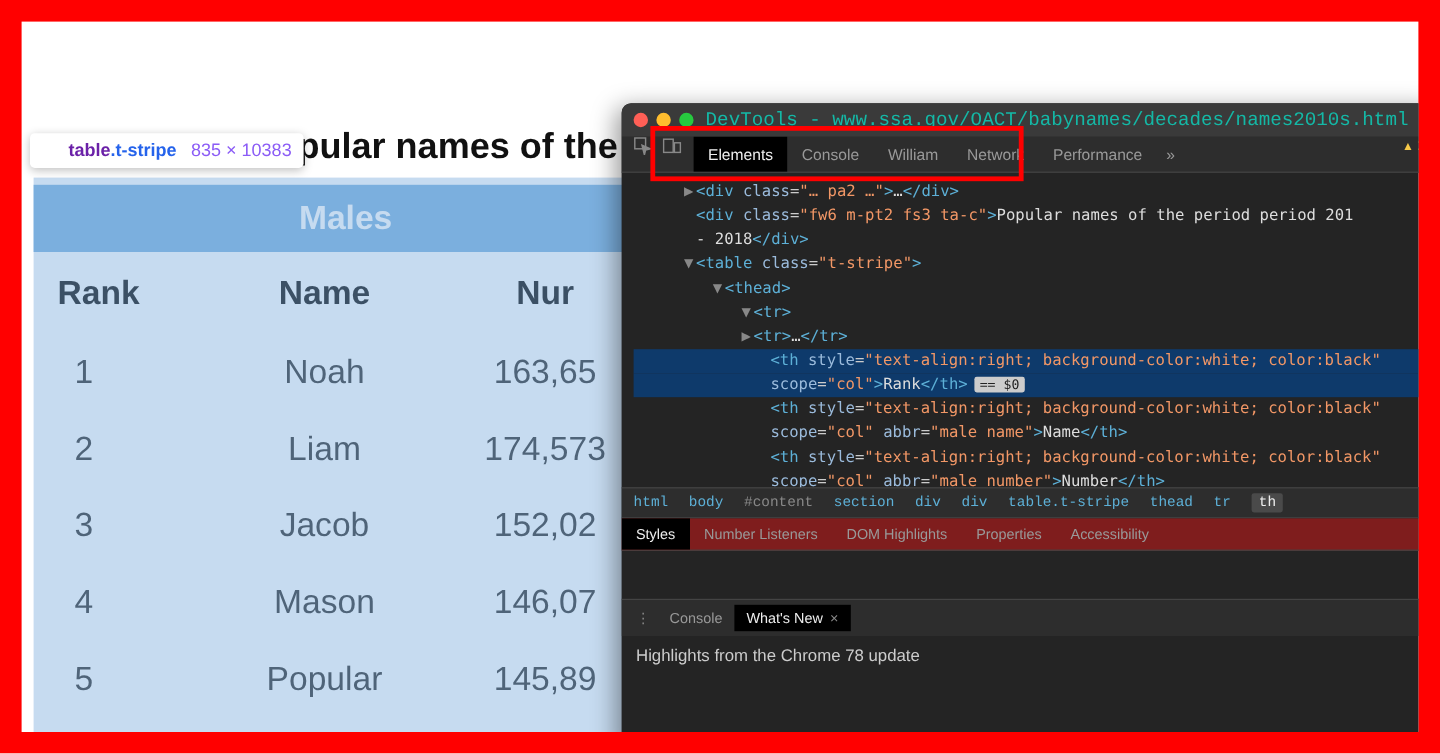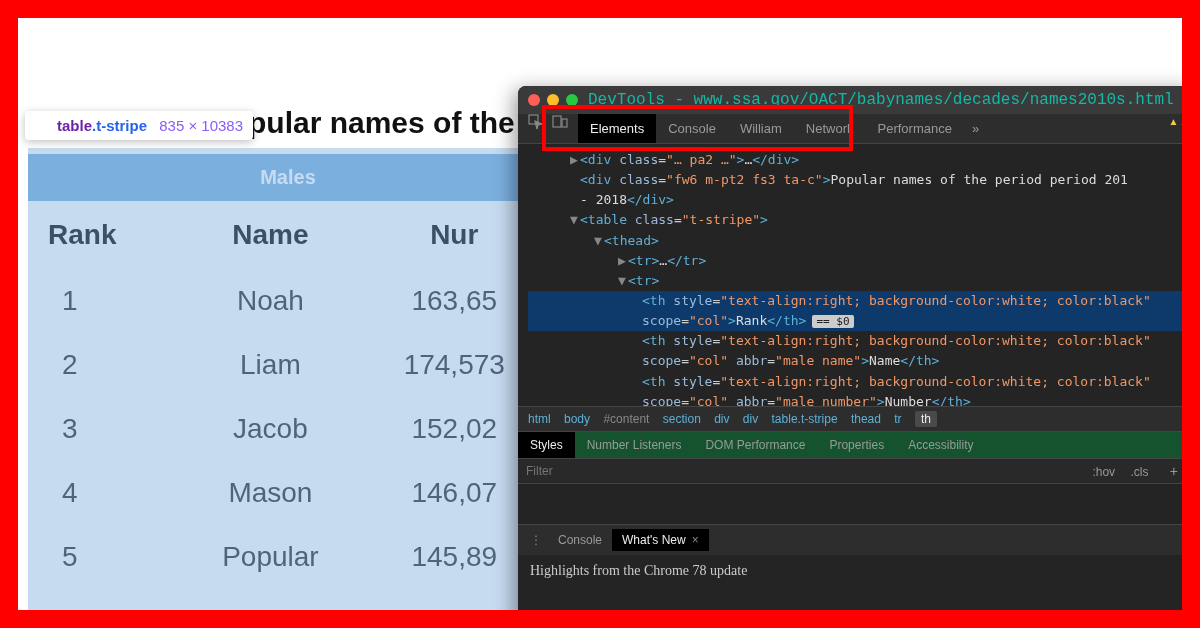--- a/index.html
+++ b/index.html
@@ -23,21 +23,21 @@
   .tt-dim { color: #8b5cf6; margin-left: 8px; }
 
   
   .page { position: absolute; top: 70px; left: 0; right: 0; padding: 0 10px; }
   .page-title { font-size: 30px; font-weight: 800; color: #111; padding: 18px 0 14px 220px; white-space: nowrap; }
   .highlight-overlay {
     position: absolute; top: 130px; left: 10px; width: 520px; bottom: 0;
     background: rgba(120,170,220,.42); z-index: 5; pointer-events: none;
   }
   table.names { width: 520px; border-collapse: collapse; font-size: 26px; color: #333; position: relative; z-index: 2; }
-  table.names thead .males th { background: #7fb3e0; color: #fff; font-weight: 700; text-align: center; padding: 12px; font-size: 20px; }
+  table.names thead .males th { background: #7fb3e0; color: #fff; font-weight: 700; text-align: center; padding: 12px; font-size: 28px; }
   table.names thead .cols th { font-weight: 800; color: #111; padding: 18px 10px; text-align: center; font-size: 28px; }
   table.names thead .cols th:first-child { text-align: left; padding-left: 20px; }
   table.names tbody td { padding: 16px 10px; text-align: center; font-size: 28px; color: #333; }
   table.names tbody td:first-child { text-align: left; padding-left: 34px; }
   table.names tbody tr:nth-child(even) { background: rgba(255,255,255,.35); }
 
   
   .devtools {
     position: absolute; top: 68px; left: 500px; width: 680px; height: 540px;
     background: #242424; color: #ccc; font-family: Menlo, Consolas, monospace;
@@ -66,42 +66,42 @@
   .ar { color: #888; display: inline-block; width: 10px; }
   .tg { color: #5db0d7; } .at { color: #9bbbdc; } .av { color: #f29766; } .tx { color: #ddd; }
   .selrow { background: #0e3a6b; }
   .eq { background: #ccc; color: #222; padding: 0 4px; border-radius: 2px; margin-left: 6px; font-size: 11px; }
 
   .redbox {
     position: absolute; top: 87px; left: 524px; width: 311px; height: 46px;
     border: 4px solid #ff0000; z-index: 60;
   }
 
-  .crumbs { background: #2d2d2d; border-top: 1px solid #444; border-bottom: 1px solid #444; padding: 5px 10px; font-size: 12px; color: #888; font-family: Liberation Sans, sans-serif; white-space: nowrap; }
+  .crumbs { background: #2d2d2d; border-top: 1px solid #444; border-bottom: 1px solid #444; padding: 5px 10px; font-size: 12px; color: #888; font-family: Liberation Mono, monospace; white-space: nowrap; }
   .crumbs span { margin-right: 10px; cursor: pointer; }
   .crumbs .lnk { color: #5db0d7; }
   .crumbs .cur { background: #4a4a4a; color: #eee; padding: 1px 6px; border-radius: 2px; }
 
-  .subtabs { display: flex; background: #14532d; font-family: -apple-system, sans-serif; font-size: 12px; border-bottom: 1px solid #444; }
+  .subtabs { display: flex; background: #7f1d1d; font-family: -apple-system, sans-serif; font-size: 12px; border-bottom: 1px solid #444; }
   .subtab { padding: 6px 12px; color: #999; cursor: pointer; }
   .subtab.active { background: #000; color: #eee; }
 
   .filterbar { display: flex; align-items: center; background: #292929; padding: 4px 8px; font-size: 12px; color: #777; border-bottom: 1px solid #444; font-family: -apple-system, sans-serif; }
   .filterbar input { background: transparent; border: none; color: #aaa; font-size: 12px; width: 180px; outline: none; }
   .filterbar .tog { margin-left: auto; color: #999; }
   .filterbar .tog span { margin: 0 6px; cursor: pointer; }
   .filterbar .plus { padding: 0 6px; font-size: 14px; }
 
   .drawer-tabs { display: flex; align-items: center; background: #2d2d2d; font-family: -apple-system, sans-serif; font-size: 12px; padding: 4px 6px; border-top: 1px solid #444; margin-top: 40px; }
   .dtab { padding: 4px 10px; color: #999; cursor: pointer; }
   .dtab.active { background: #000; color: #eee; }
   .dtab .x { margin-left: 6px; color: #888; }
   .dots { color: #888; padding: 0 6px; }
 
-  .drawer-body { padding: 8px 12px; color: #ccc; font-family: Liberation Serif, serif; font-size: 14px; }
+  .drawer-body { padding: 8px 12px; color: #ccc; font-family: Liberation Sans, sans-serif; font-size: 14px; }
 </style>
 </head>
 <body>
 
 <div class="frame">
   <div class="inner">
 
     <div class="tooltip">
       <span class="tt-tag">table</span><span class="tt-cls">.t-stripe</span>
       <span class="tt-dim">835 × 10383</span>
@@ -184,22 +184,22 @@
         </div>
         <div class="warn">2</div>
       </div>
 
       <div class="dom">
         <div class="line i2"><span class="ar">▶</span><span class="tg">&lt;div</span> <span class="at">class</span>=<span class="av">"… pa2 …"</span><span class="tg">&gt;</span><span class="tx">…</span><span class="tg">&lt;/div&gt;</span></div>
         <div class="line i2"><span class="ar"></span><span class="tg">&lt;div</span> <span class="at">class</span>=<span class="av">"fw6 m-pt2 fs3 ta-c"</span><span class="tg">&gt;</span><span class="tx">Popular names of the period period 201</span></div>
         <div class="line i2"><span class="ar"></span><span class="tx">- 2018</span><span class="tg">&lt;/div&gt;</span></div>
         <div class="line i2"><span class="ar">▼</span><span class="tg">&lt;table</span> <span class="at">class</span>=<span class="av">"t-stripe"</span><span class="tg">&gt;</span></div>
         <div class="line i3"><span class="ar">▼</span><span class="tg">&lt;thead&gt;</span></div>
+        <div class="line i4"><span class="ar">▼</span><span class="tg">&lt;tr&gt;</span></div>
         <div class="line i4"><span class="ar">▶</span><span class="tg">&lt;tr&gt;</span><span class="tx">…</span><span class="tg">&lt;/tr&gt;</span></div>
-        <div class="line i4"><span class="ar">▼</span><span class="tg">&lt;tr&gt;</span></div>
         <div class="line i5 selrow"><span class="tg">&lt;th</span> <span class="at">style</span>=<span class="av">"text-align:right; background-color:white; color:black"</span></div>
         <div class="line i5 selrow"><span class="at">scope</span>=<span class="av">"col"</span><span class="tg">&gt;</span><span class="tx">Rank</span><span class="tg">&lt;/th&gt;</span><span class="eq">== $0</span></div>
         <div class="line i5"><span class="tg">&lt;th</span> <span class="at">style</span>=<span class="av">"text-align:right; background-color:white; color:black"</span></div>
         <div class="line i5"><span class="at">scope</span>=<span class="av">"col"</span> <span class="at">abbr</span>=<span class="av">"male name"</span><span class="tg">&gt;</span><span class="tx">Name</span><span class="tg">&lt;/th&gt;</span></div>
         <div class="line i5"><span class="tg">&lt;th</span> <span class="at">style</span>=<span class="av">"text-align:right; background-color:white; color:black"</span></div>
         <div class="line i5"><span class="at">scope</span>=<span class="av">"col"</span> <span class="at">abbr</span>=<span class="av">"male number"</span><span class="tg">&gt;</span><span class="tx">Number</span><span class="tg">&lt;/th&gt;</span></div>
 
       </div>
 
       <div class="crumbs">
@@ -211,33 +211,25 @@
         <span class="lnk">div</span>
         <span class="lnk">table.t-stripe</span>
         <span class="lnk">thead</span>
         <span class="lnk">tr</span>
         <span class="cur">th</span>
       </div>
 
       <div class="subtabs">
         <div class="subtab active">Styles</div>
         <div class="subtab">Number Listeners</div>
-        <div class="subtab">DOM Performance</div>
+        <div class="subtab">DOM Highlights</div>
         <div class="subtab">Properties</div>
         <div class="subtab">Accessibility</div>
       </div>
 
-      <div class="filterbar">
-        <input placeholder="Filter" style="">
-        <div class="tog">
-          <span>:hov</span>
-          <span>.cls</span>
-          <span class="plus">+</span>
-        </div>
-      </div>
 
       <div class="drawer-tabs">
         <span class="dots">⋮</span>
         <div class="dtab">Console</div>
         <div class="dtab active"><span>What's New</span><span class="x">×</span></div>
       </div>
       <div class="drawer-body">Highlights from the Chrome 78 update</div>
 
     </div>
 

